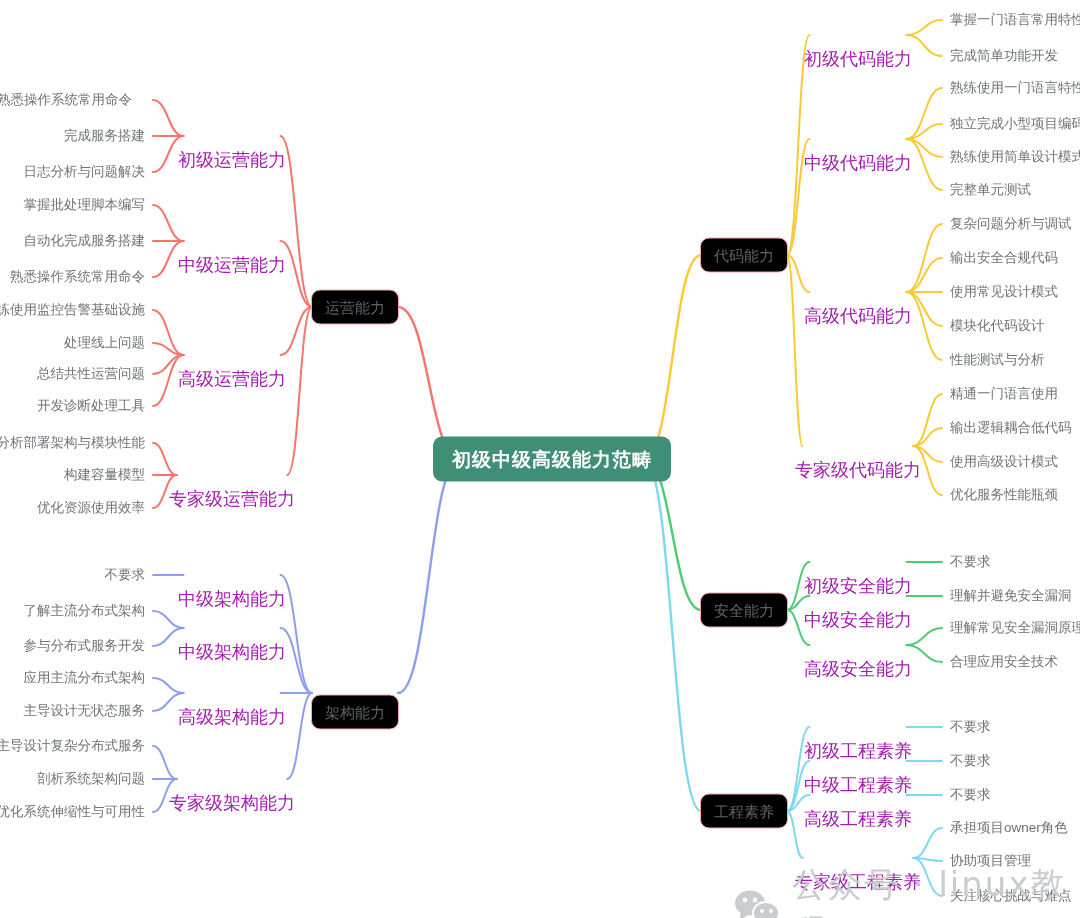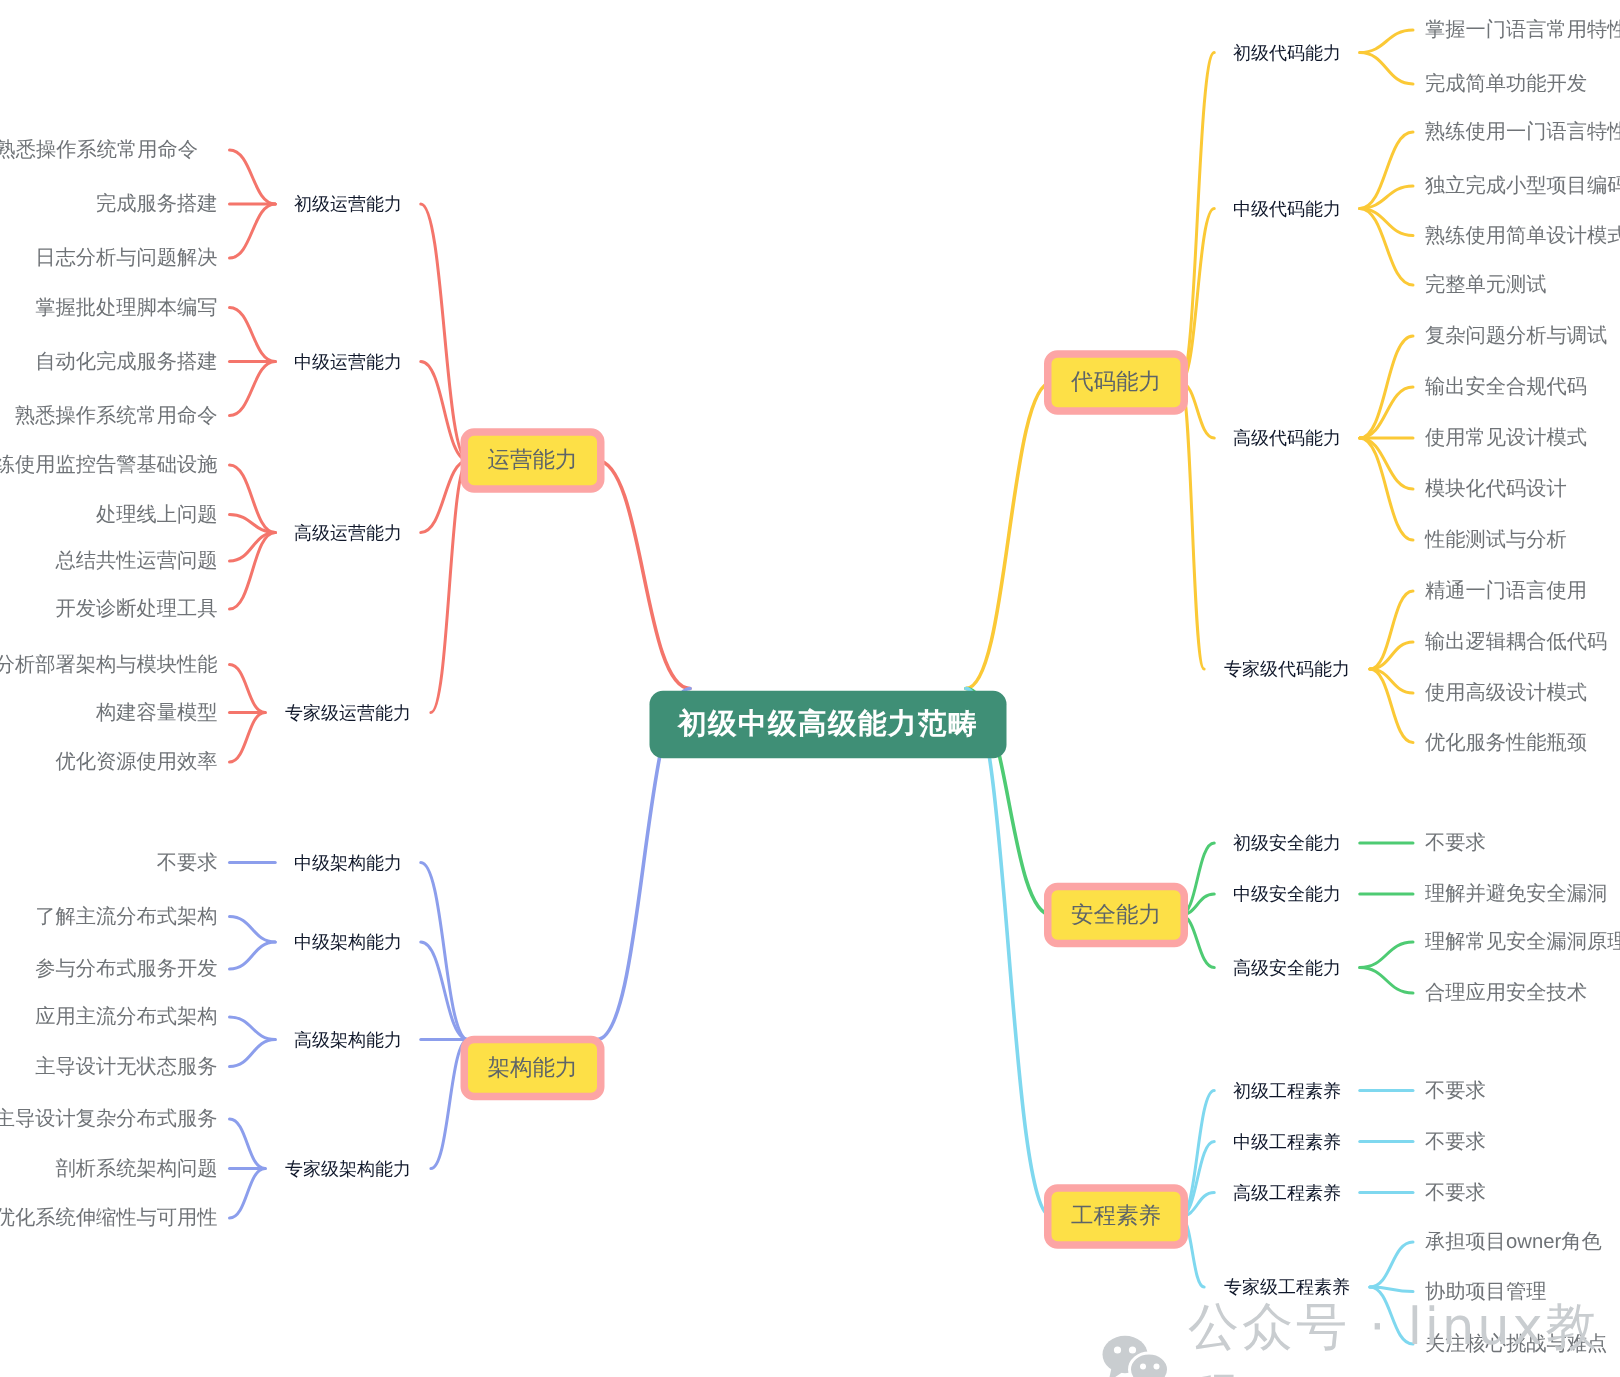--- a/index.html
+++ b/index.html
@@ -8,33 +8,33 @@
     background:#ffffff;
     font-family:"Liberation Sans","DejaVu Sans",sans-serif;
     overflow:hidden;
     position:relative;
   }
   #mindmap{position:absolute;left:0;top:0;width:1080px;height:918px;}
   svg.links{position:absolute;left:0;top:0;width:1080px;height:918px;pointer-events:none;}
 
   .node{position:absolute;white-space:nowrap;color:#6b6f73;font-size:13.5px;line-height:1;}
   .node.leaf{font-size:13.5px;color:#6f7377;}
-  .node.lvl2{font-size:12px;color:#0f172a;}
+  .node.lvl2{font-size:18px;color:#a21caf;margin-top:24px;}
 
   
   .anchor-r{transform:translate(-100%,-50%);}
   .anchor-l{transform:translate(0,-50%);}
   .anchor-c{transform:translate(-50%,-50%);}
 
   
   .boxnode{
     position:absolute;
-    border:5px solid #fca5a5;
+    border:1px solid #fca5a5;
     border-radius:9px;
-    background:#fde047;
+    background:#000000;
     color:#5d6468;
     font-size:15px;
     padding:9px 13px;
     line-height:1;
     white-space:nowrap;
     transform:translate(-50%,-50%);
     box-sizing:border-box;
   }
 
   
@@ -135,21 +135,21 @@
       <path d="M 787 811 C 798.25 811, 798.25 761, 809.5 761" fill="none" stroke="#7fd8ef" stroke-width="2" stroke-linecap="round"></path>
       <path d="M 906.5 761 C 924.25 761, 924.25 761, 942 761" fill="none" stroke="#7fd8ef" stroke-width="2" stroke-linecap="round"></path>
       <path d="M 787 811 C 798.25 811, 798.25 795, 809.5 795" fill="none" stroke="#7fd8ef" stroke-width="2" stroke-linecap="round"></path>
       <path d="M 906.5 795 C 924.25 795, 924.25 795, 942 795" fill="none" stroke="#7fd8ef" stroke-width="2" stroke-linecap="round"></path>
       <path d="M 787 811 C 794.875 811, 794.875 858, 802.75 858" fill="none" stroke="#7fd8ef" stroke-width="2" stroke-linecap="round"></path>
       <path d="M 913.25 858 C 927.625 858, 927.625 828, 942 828" fill="none" stroke="#7fd8ef" stroke-width="2" stroke-linecap="round"></path>
       <path d="M 913.25 858 C 927.625 858, 927.625 861, 942 861" fill="none" stroke="#7fd8ef" stroke-width="2" stroke-linecap="round"></path>
       <path d="M 913.25 858 C 927.625 858, 927.625 896, 942 896" fill="none" stroke="#7fd8ef" stroke-width="2" stroke-linecap="round"></path>
     </svg>
   <div id="nodes-layer">
-      <div class="rootnode" style="left: 552px; top: 459px; background: rgb(63, 143, 118); margin-top: 24px;">初级中级高级能力范畴</div>
+      <div class="rootnode" style="left: 552px; top: 459px; background: rgb(63, 143, 118);">初级中级高级能力范畴</div>
       <div class="boxnode" style="left: 355px; top: 307px;">运营能力</div>
       <div class="node lvl2 anchor-c" style="left: 232px; top: 136px;">初级运营能力</div>
       <div class="node leaf anchor-r" style="left: 132px; top: 100px;">熟悉操作系统常用命令</div>
       <div class="node leaf anchor-r" style="left: 145px; top: 136px;">完成服务搭建</div>
       <div class="node leaf anchor-r" style="left: 145px; top: 172px;">日志分析与问题解决</div>
       <div class="node lvl2 anchor-c" style="left: 232px; top: 241px;">中级运营能力</div>
       <div class="node leaf anchor-r" style="left: 145px; top: 205px; text-align: center;">掌握批处理脚本编写</div>
       <div class="node leaf anchor-r" style="left: 145px; top: 241px;">自动化完成服务搭建</div>
       <div class="node leaf anchor-r" style="left: 145px; top: 277px;">熟悉操作系统常用命令</div>
       <div class="node lvl2 anchor-c" style="left: 232px; top: 355px;">高级运营能力</div>

